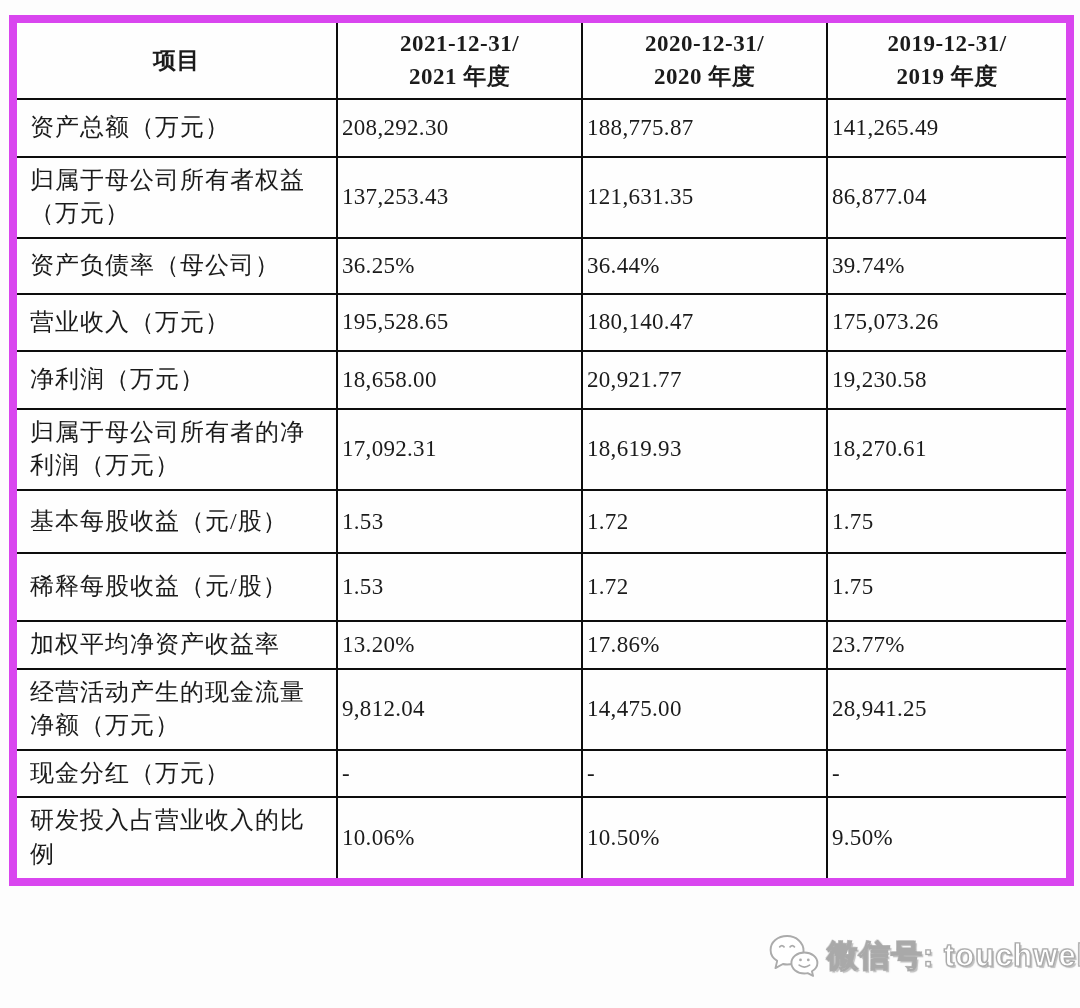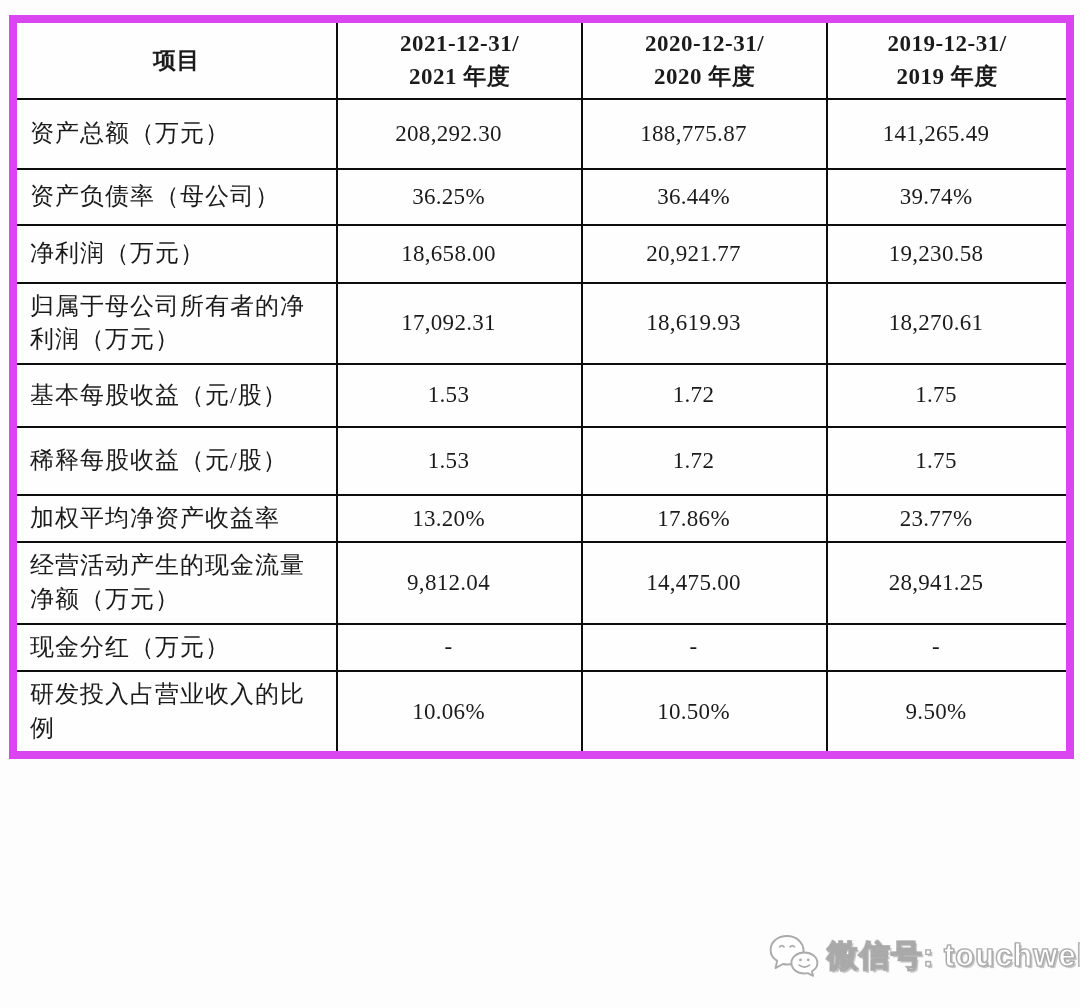--- a/index.html
+++ b/index.html
@@ -36,21 +36,21 @@
   td.label{
     font-size:24px;
     text-align:left;
     padding:6px 6px 6px 13px;
     white-space:pre-line;
     line-height:1.4;
     letter-spacing:1px;
   }
   td.num{
     font-size:23px;
-    text-align:center;
+    text-align:left;
     padding:4px 26px 4px 4px;
     letter-spacing:.3px;
   }
   .watermark{
     position:absolute;
     left:768px;top:933px;
     display:flex;
     align-items:center;
     gap:7px;
   }
@@ -82,31 +82,44 @@
   <tbody>
       <tr style="height:68px">
     <th class="colhead">项目</th>
     <th class="colhead">2021-12-31/
 2021 年度</th>
     <th class="colhead">2020-12-31/
 2020 年度</th>
     <th class="colhead">2019-12-31/
 2019 年度</th>
   </tr>
-  <tr style="height:70px">
+  <tr style="height:58px">
     <td class="label">资产总额（万元）</td>
     <td class="num">208,292.30</td>
     <td class="num">188,775.87</td>
     <td class="num">141,265.49</td>
+  </tr>
+  <tr style="height:74px">
+    <td class="label">归属于母公司所有者权益
+（万元）</td>
+    <td class="num">137,253.43</td>
+    <td class="num">121,631.35</td>
+    <td class="num">86,877.04</td>
   </tr>
   <tr style="height:56px">
     <td class="label">资产负债率（母公司）</td>
     <td class="num">36.25%</td>
     <td class="num">36.44%</td>
     <td class="num">39.74%</td>
+  </tr>
+  <tr style="height:57px">
+    <td class="label">营业收入（万元）</td>
+    <td class="num">195,528.65</td>
+    <td class="num">180,140.47</td>
+    <td class="num">175,073.26</td>
   </tr>
   <tr style="height:58px">
     <td class="label">净利润（万元）</td>
     <td class="num">18,658.00</td>
     <td class="num">20,921.77</td>
     <td class="num">19,230.58</td>
   </tr>
   <tr style="height:74px">
     <td class="label">归属于母公司所有者的净
 利润（万元）</td>

